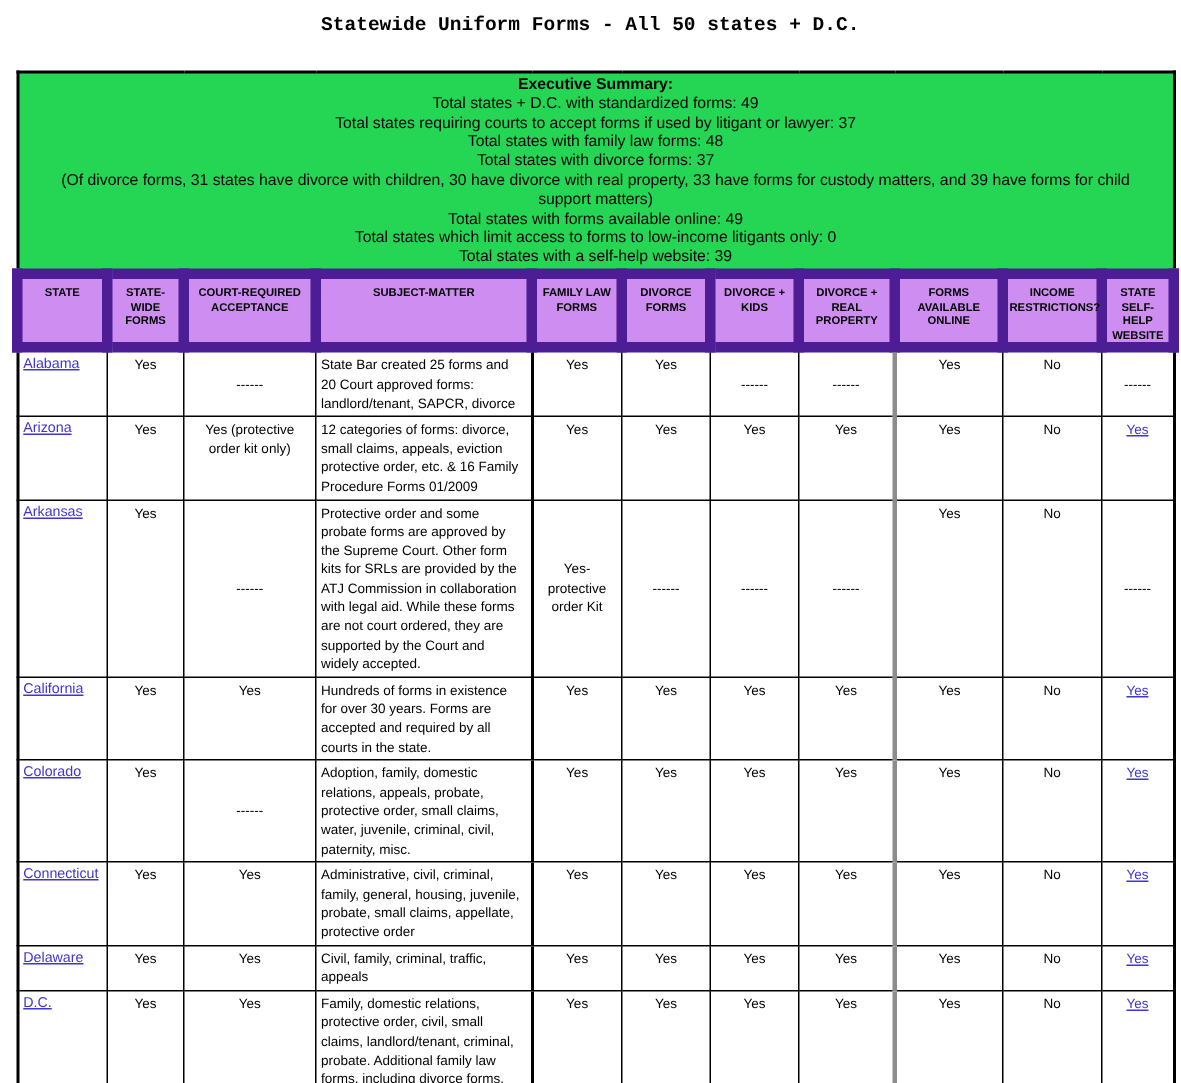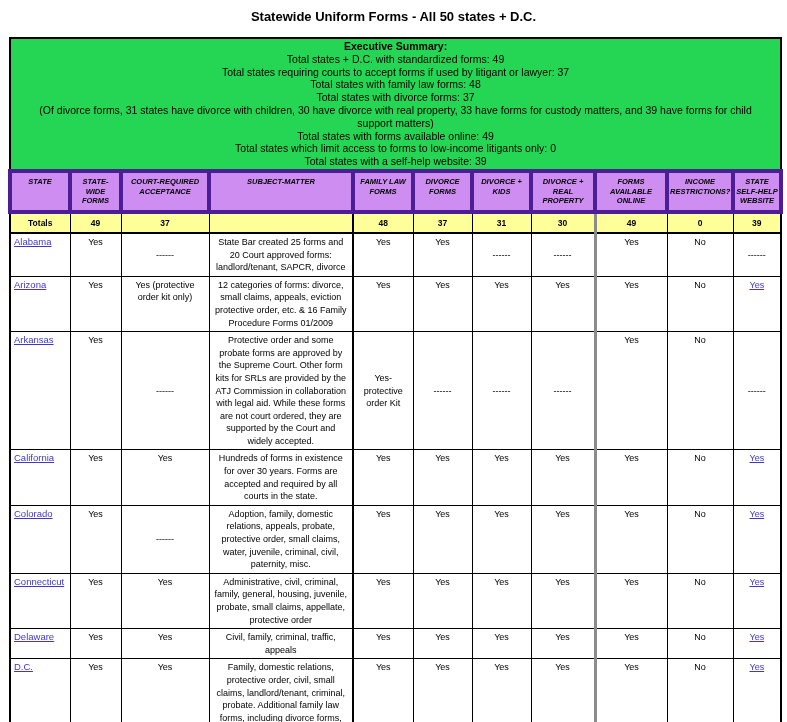--- a/index.html
+++ b/index.html
@@ -2,57 +2,57 @@
 <html style="--green: #24d654; --purple: #cd8df1; --yellow: #ffff99; --link: #4136cc; --graydiv: #8c8c8c;"><head>
 <meta charset="utf-8">
 <style>
   html,body{margin:0;padding:0;}
   body{
     width:787px;height:722px;overflow:hidden;background:#ffffff;
     font-family:"Liberation Sans",sans-serif;color:#000;
   }
   .title{
     text-align:center;font-weight:bold;font-size:13px;
-    margin:0;padding-top:9px;padding-bottom:13px;
+    margin:0;padding-top:9px;padding-bottom:23px;font-family:Liberation Mono, monospace;
   }
   table.sheet{
     table-layout:fixed;border-collapse:collapse;
     margin-left:8px;width:771px;border:2px solid #000;
   }
   
   tr.summary-row td{
     background:var(--green,#24d654);
     border:1px solid #000;border-bottom:2px solid #000;
     height:112px;vertical-align:middle;
     text-align:center;font-size:10.5px;line-height:12.8px;padding:1px 10px;
   }
   .sum-head{font-weight:bold;}
   
   tr.header-row th{
     background:var(--purple,#cd8df1);
-    border:4px solid #4c1d95;
+    border:7px solid #4c1d95;
     font-size:7.5px;font-weight:bold;line-height:9.6px;
     text-align:center;vertical-align:top;
-    padding:4px 1px 0 1px;height:33px;font-style:italic;
+    padding:4px 1px 0 1px;height:33px;
   }
   
   tr.totals-row td{
     background:var(--yellow,#ffff99);
     border:1px solid #000;border-top:2px solid #000;border-bottom:2px solid #000;
     font-size:8.5px;font-weight:bold;text-align:center;vertical-align:middle;
     height:16px;padding:1px 2px;
   }
   
   tr.data-row td, tr.filler-row td{
     border:1px solid #000;background:#fff;
     font-size:9px;line-height:12.6px;
     text-align:center;vertical-align:top;padding:2px 3px;
   }
   tr.data-row td.state-cell{text-align:left;font-size:9.5px;}
-  tr.data-row td.subject-cell{text-align:center;margin-left:20px;}
+  tr.data-row td.subject-cell{text-align:left;margin-left:20px;}
   tr.data-row td.mid{vertical-align:middle;}
   
   tr.header-row th:nth-child(5),
   tr.totals-row td:nth-child(5),
   tr.data-row td:nth-child(5),
   tr.filler-row td:nth-child(5){border-left:2px solid #000;}
   tr.header-row th:nth-child(9),
   tr.totals-row td:nth-child(9),
   tr.data-row td:nth-child(9),
   tr.filler-row td:nth-child(9){border-left:3px solid var(--graydiv,#8c8c8c);}
@@ -99,33 +99,20 @@
         <th>COURT-REQUIRED ACCEPTANCE</th>
         <th>SUBJECT-MATTER</th>
         <th>FAMILY LAW FORMS</th>
         <th>DIVORCE FORMS</th>
         <th>DIVORCE + KIDS</th>
         <th>DIVORCE + REAL PROPERTY</th>
         <th>FORMS AVAILABLE ONLINE</th>
         <th>INCOME RESTRICTIONS?</th>
         <th>STATE SELF-HELP WEBSITE</th>
       </tr>
-    <tr class="totals-row" id="totals-row">
-        <td>Totals</td>
-        <td>49</td>
-        <td>37</td>
-        <td></td>
-        <td>48</td>
-        <td>37</td>
-        <td>31</td>
-        <td>30</td>
-        <td>49</td>
-        <td>0</td>
-        <td>39</td>
-      </tr>
 
   <tr class="data-row" style="height: 39px; padding-left: 14px;">
         <td class="state-cell"><a class="cell-link">Alabama</a></td>
         <td>Yes</td>
         <td class="mid">------</td>
         <td class="subject-cell">State Bar created 25 forms and 20 Court approved forms: landlord/tenant, SAPCR, divorce</td>
         <td>Yes</td>
         <td>Yes</td>
         <td class="mid">------</td>
         <td class="mid">------</td>

